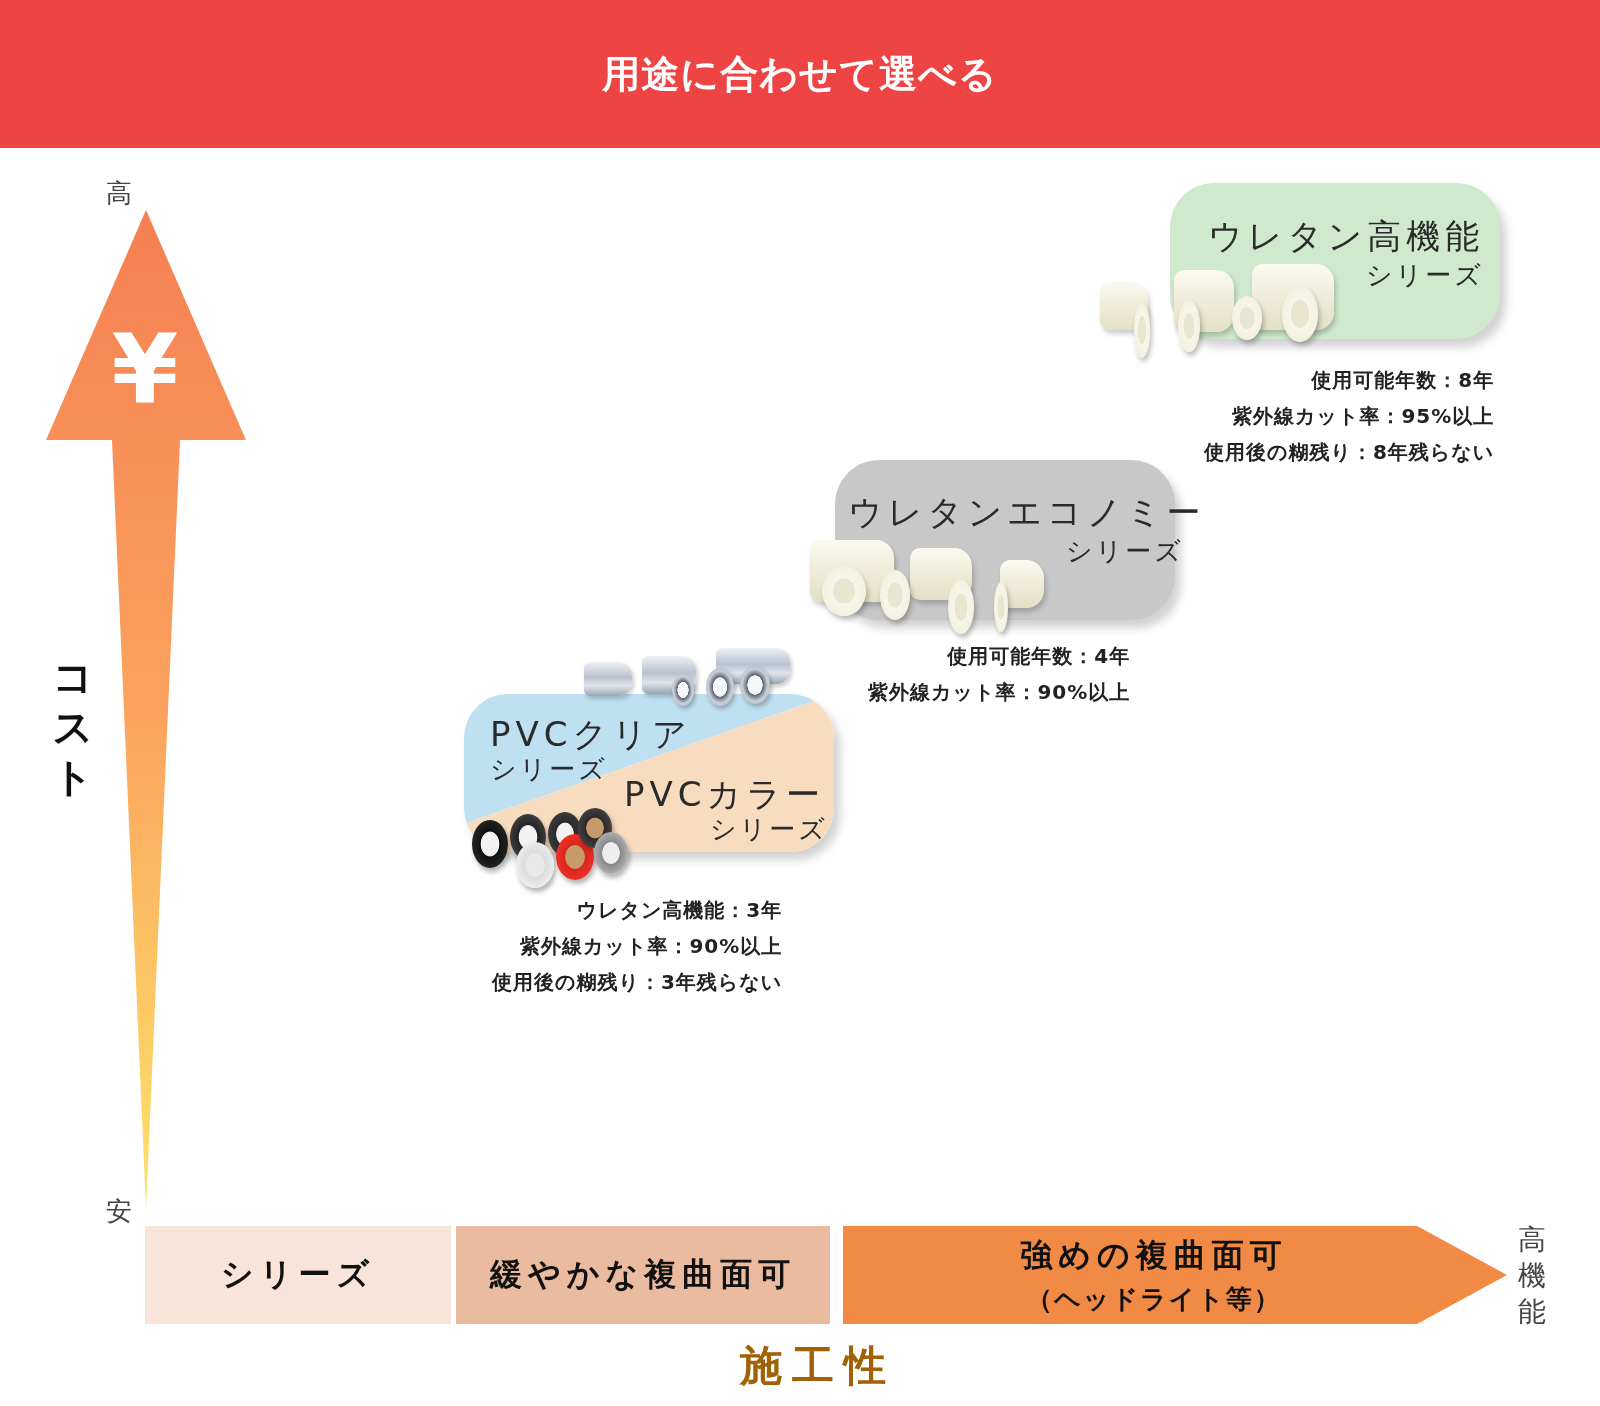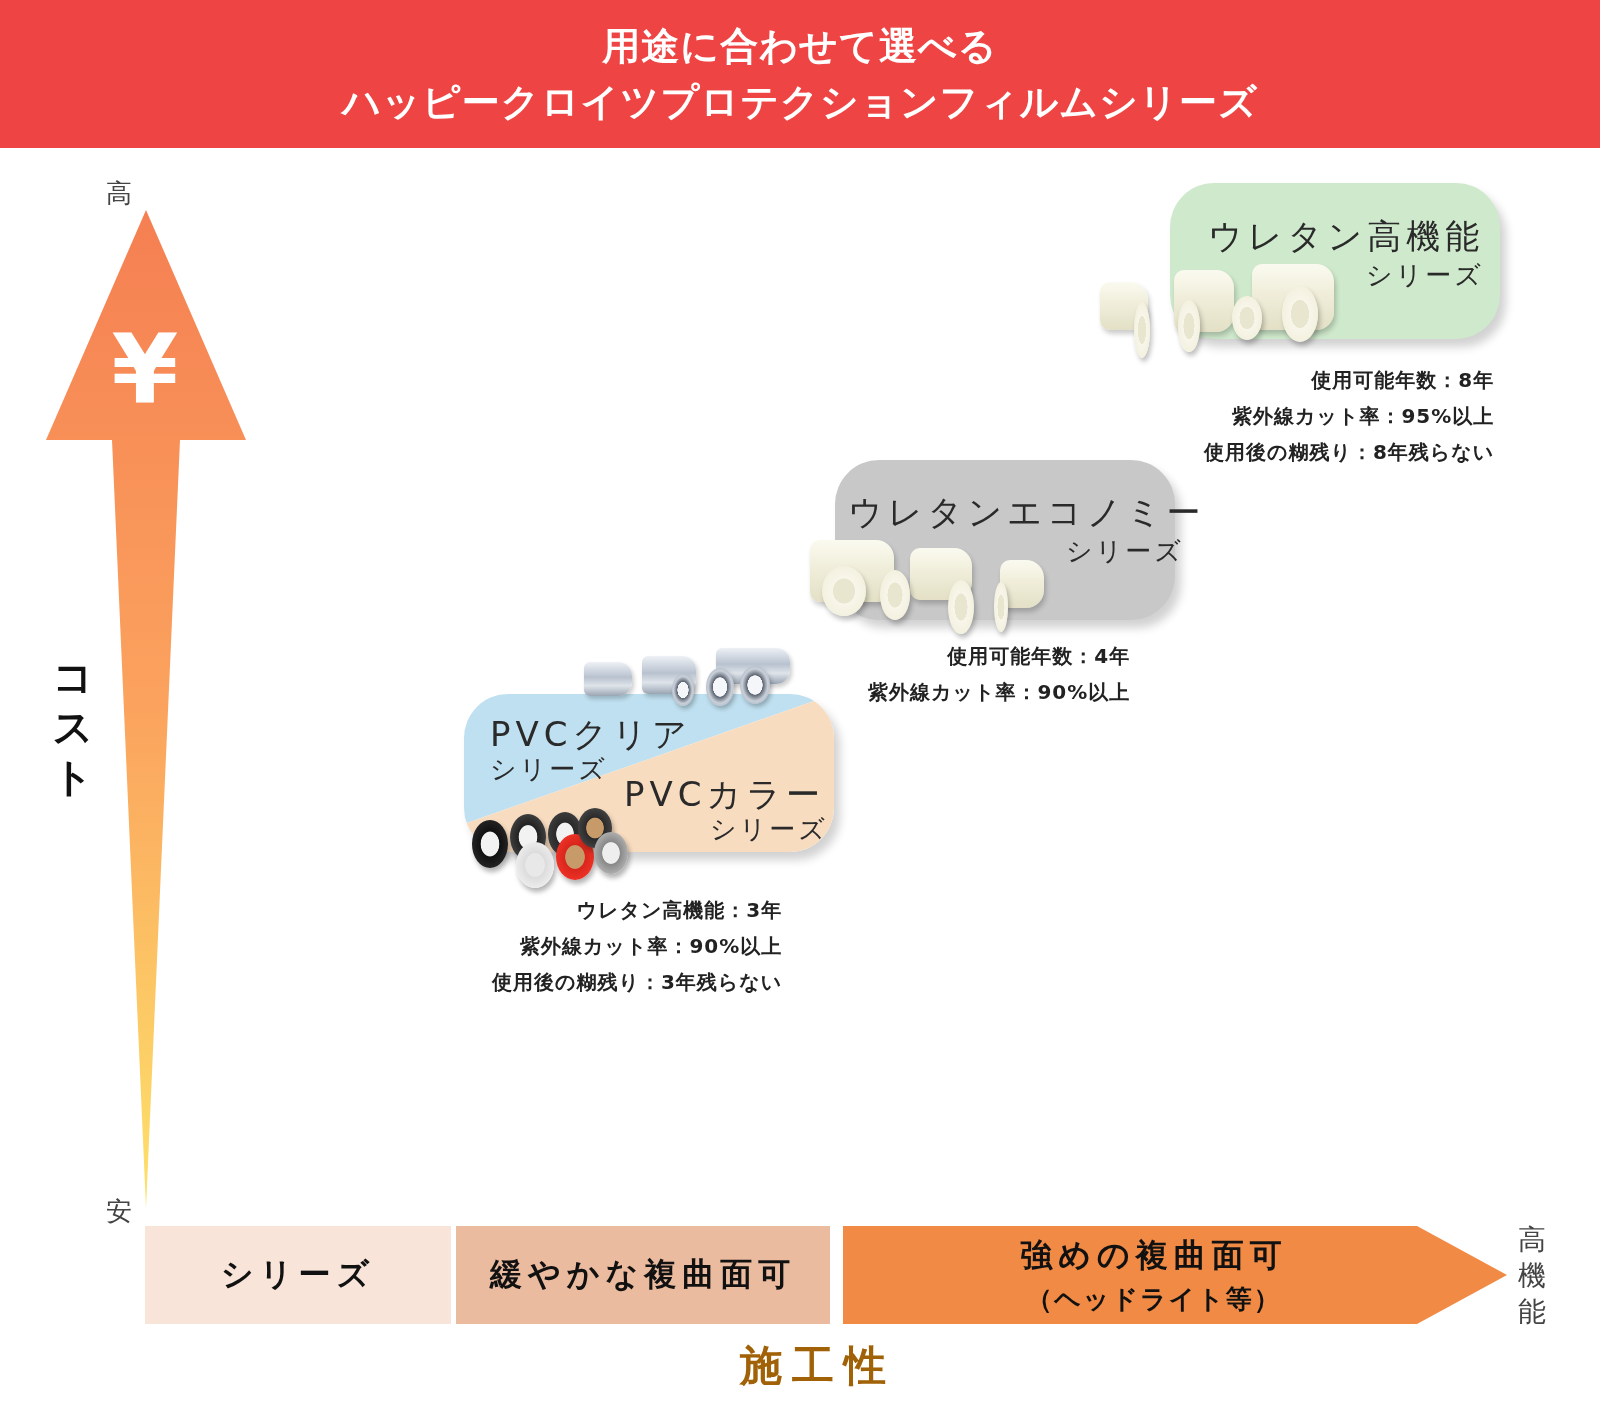--- a/index.html
+++ b/index.html
@@ -27,21 +27,20 @@
   .ring { position:absolute; background:radial-gradient(ellipse at center,#e9e6d0 35%,#f8f6ea 36%,#efecd6 100%); border-radius:50%; box-shadow:2px 4px 5px rgba(0,0,0,0.25); }
   .clear-tube { position:absolute; background:linear-gradient(180deg,#eef1f6 0%,#b8c2cf 45%,#dfe4ea 70%,#9aa5b3 100%); border-radius:6px 14px 14px 6px; box-shadow:2px 3px 4px rgba(0,0,0,0.2); }
   .clear-ring { position:absolute; border-radius:50%; background:radial-gradient(ellipse at center,#f4f6f9 35%,#5b6470 37%,#c9d0da 60%,#8f99a6 100%); box-shadow:2px 3px 4px rgba(0,0,0,0.25); }
   .color-ring { position:absolute; border-radius:50%; box-shadow:2px 4px 5px rgba(0,0,0,0.3); }
 </style>
 </head>
 <body>
 
 <div class="header">
   <div class="t1">用途に合わせて選べる</div>
-  <div class="t2">ハッピークロイツプロテクションフィルムシリーズ</div>
 </div>
 
 <div class="abs axis-label-small" style="left:106px; top:176px;">高</div>
 <div class="abs axis-label-small" style="left:106px; top:1194px;">安</div>
 
 <svg class="abs" style="left:40px; top:200px;" width="210" height="1010">
   <defs>
     <linearGradient id="arrowGrad" x1="0" y1="0" x2="0" y2="1">
       <stop offset="0" stop-color="#f57f52"></stop>
       <stop offset="0.5" stop-color="#fba35e"></stop>

